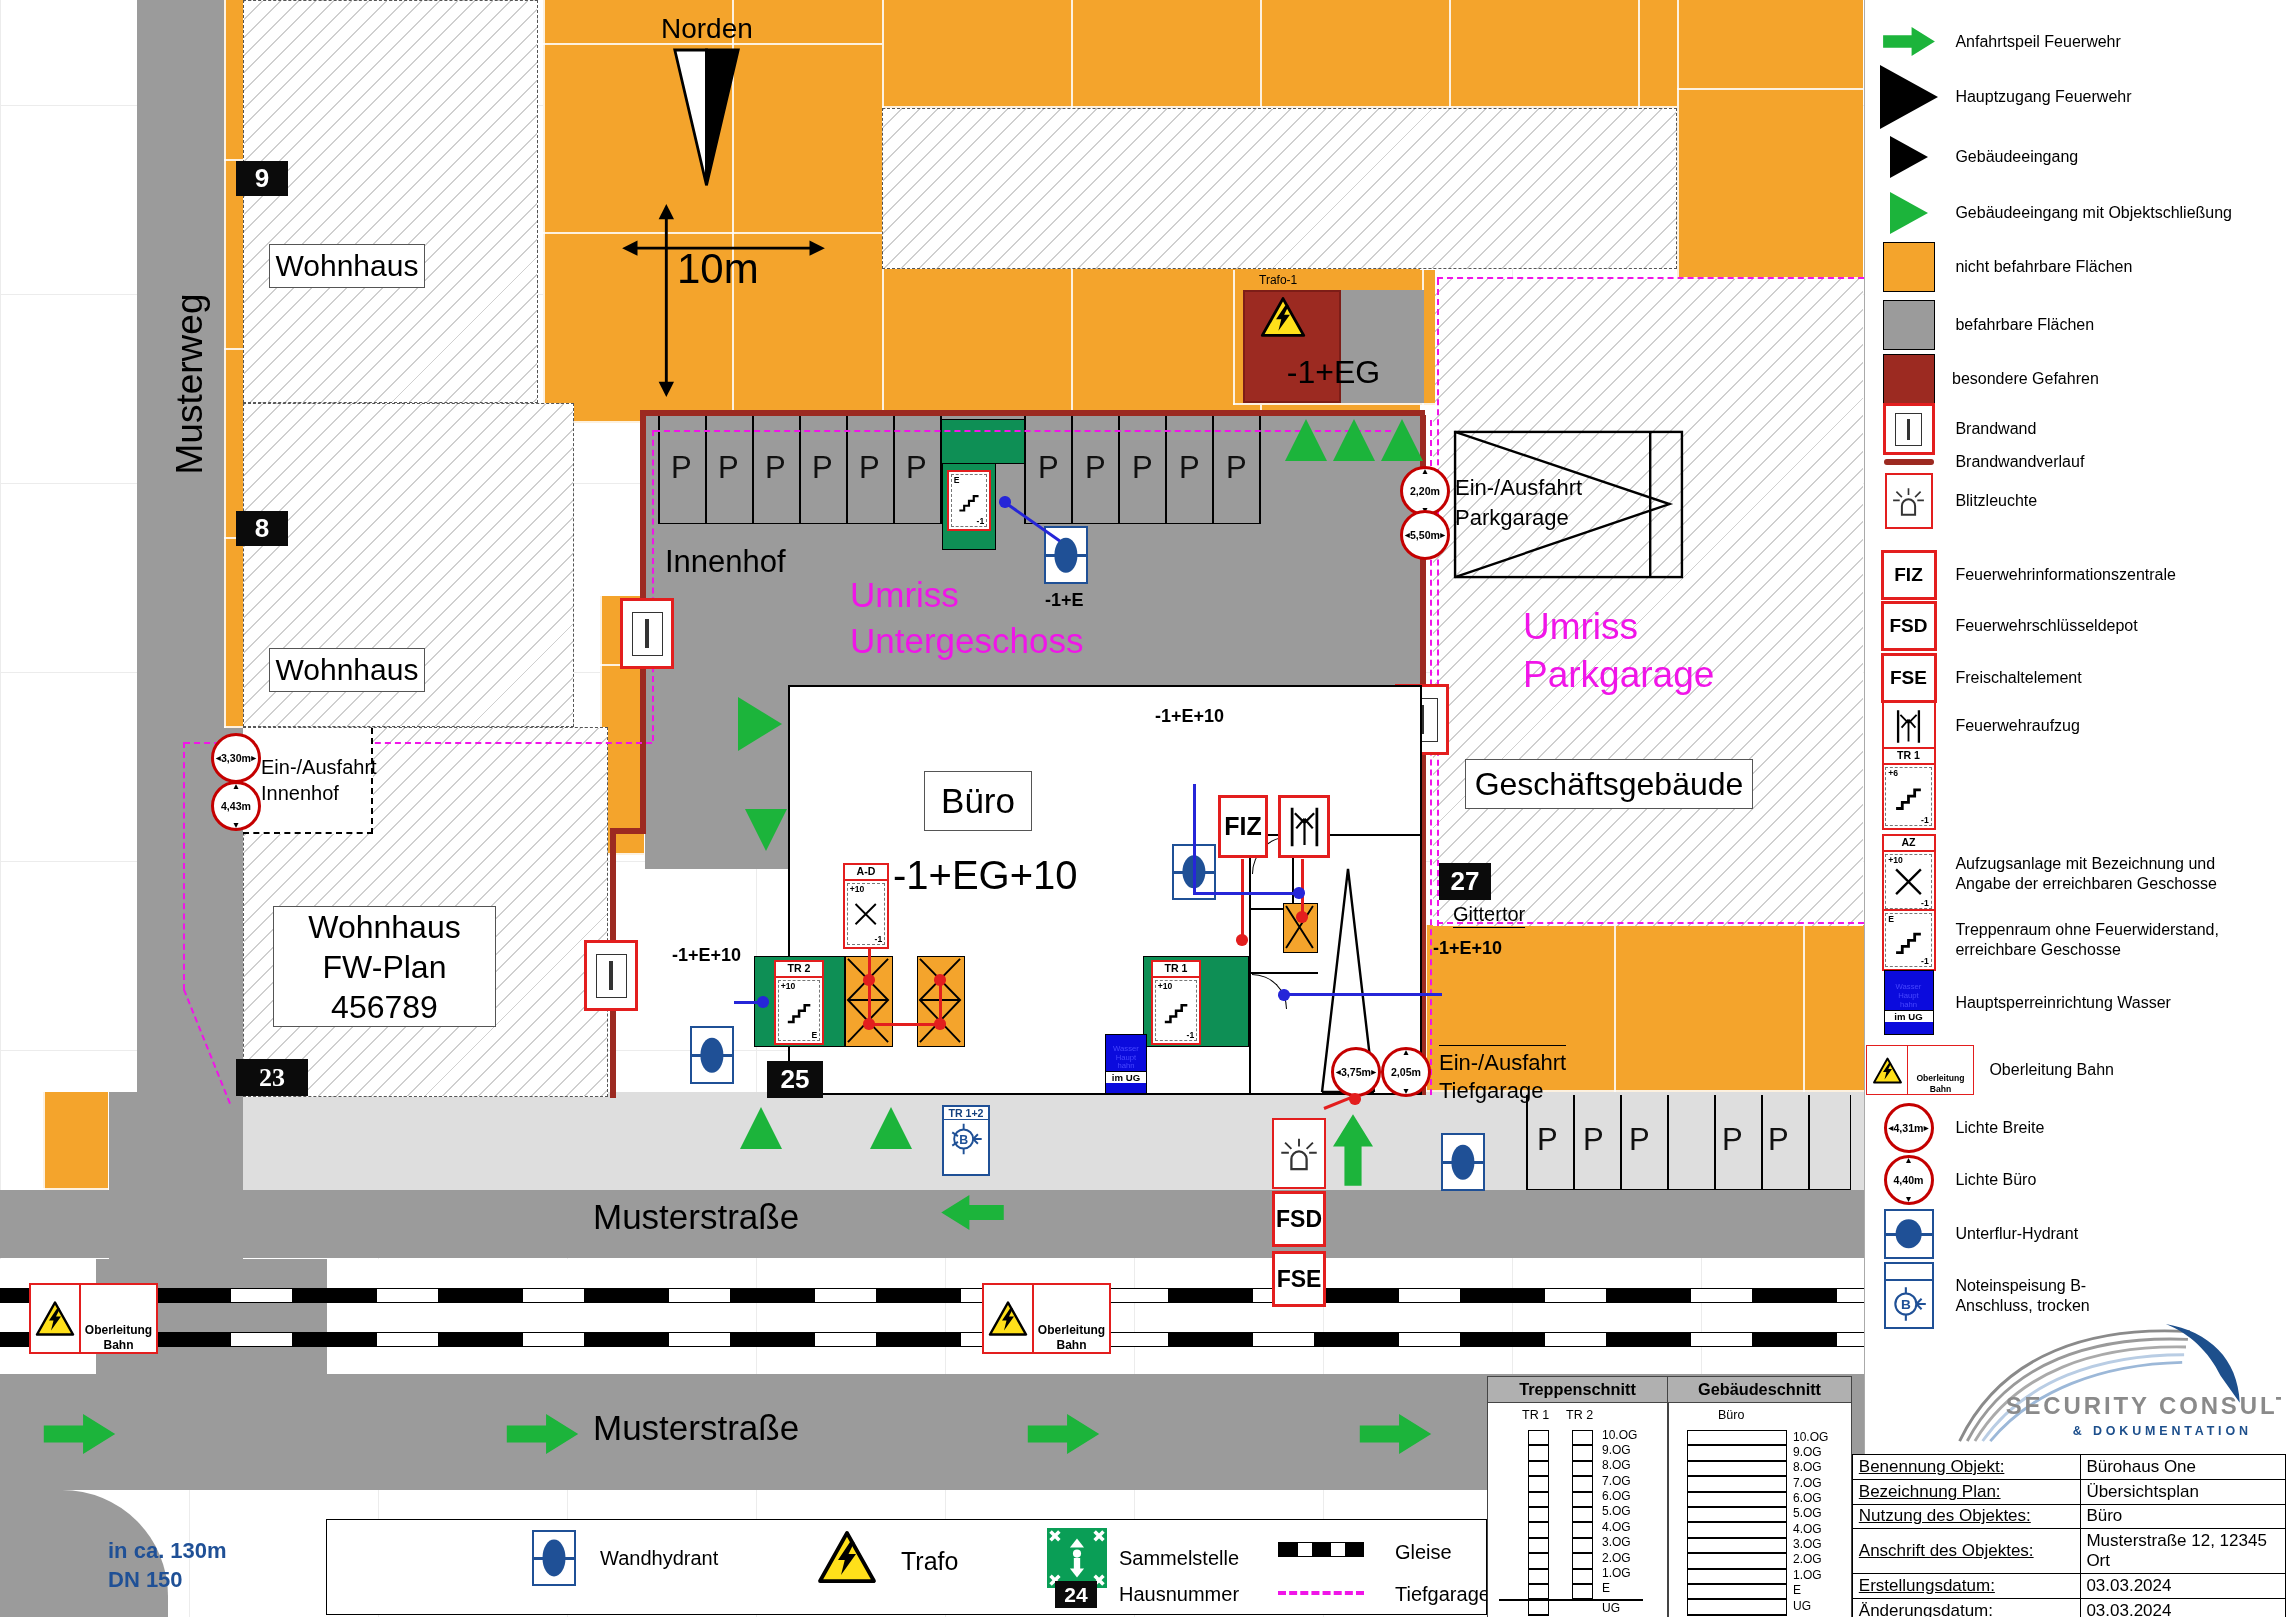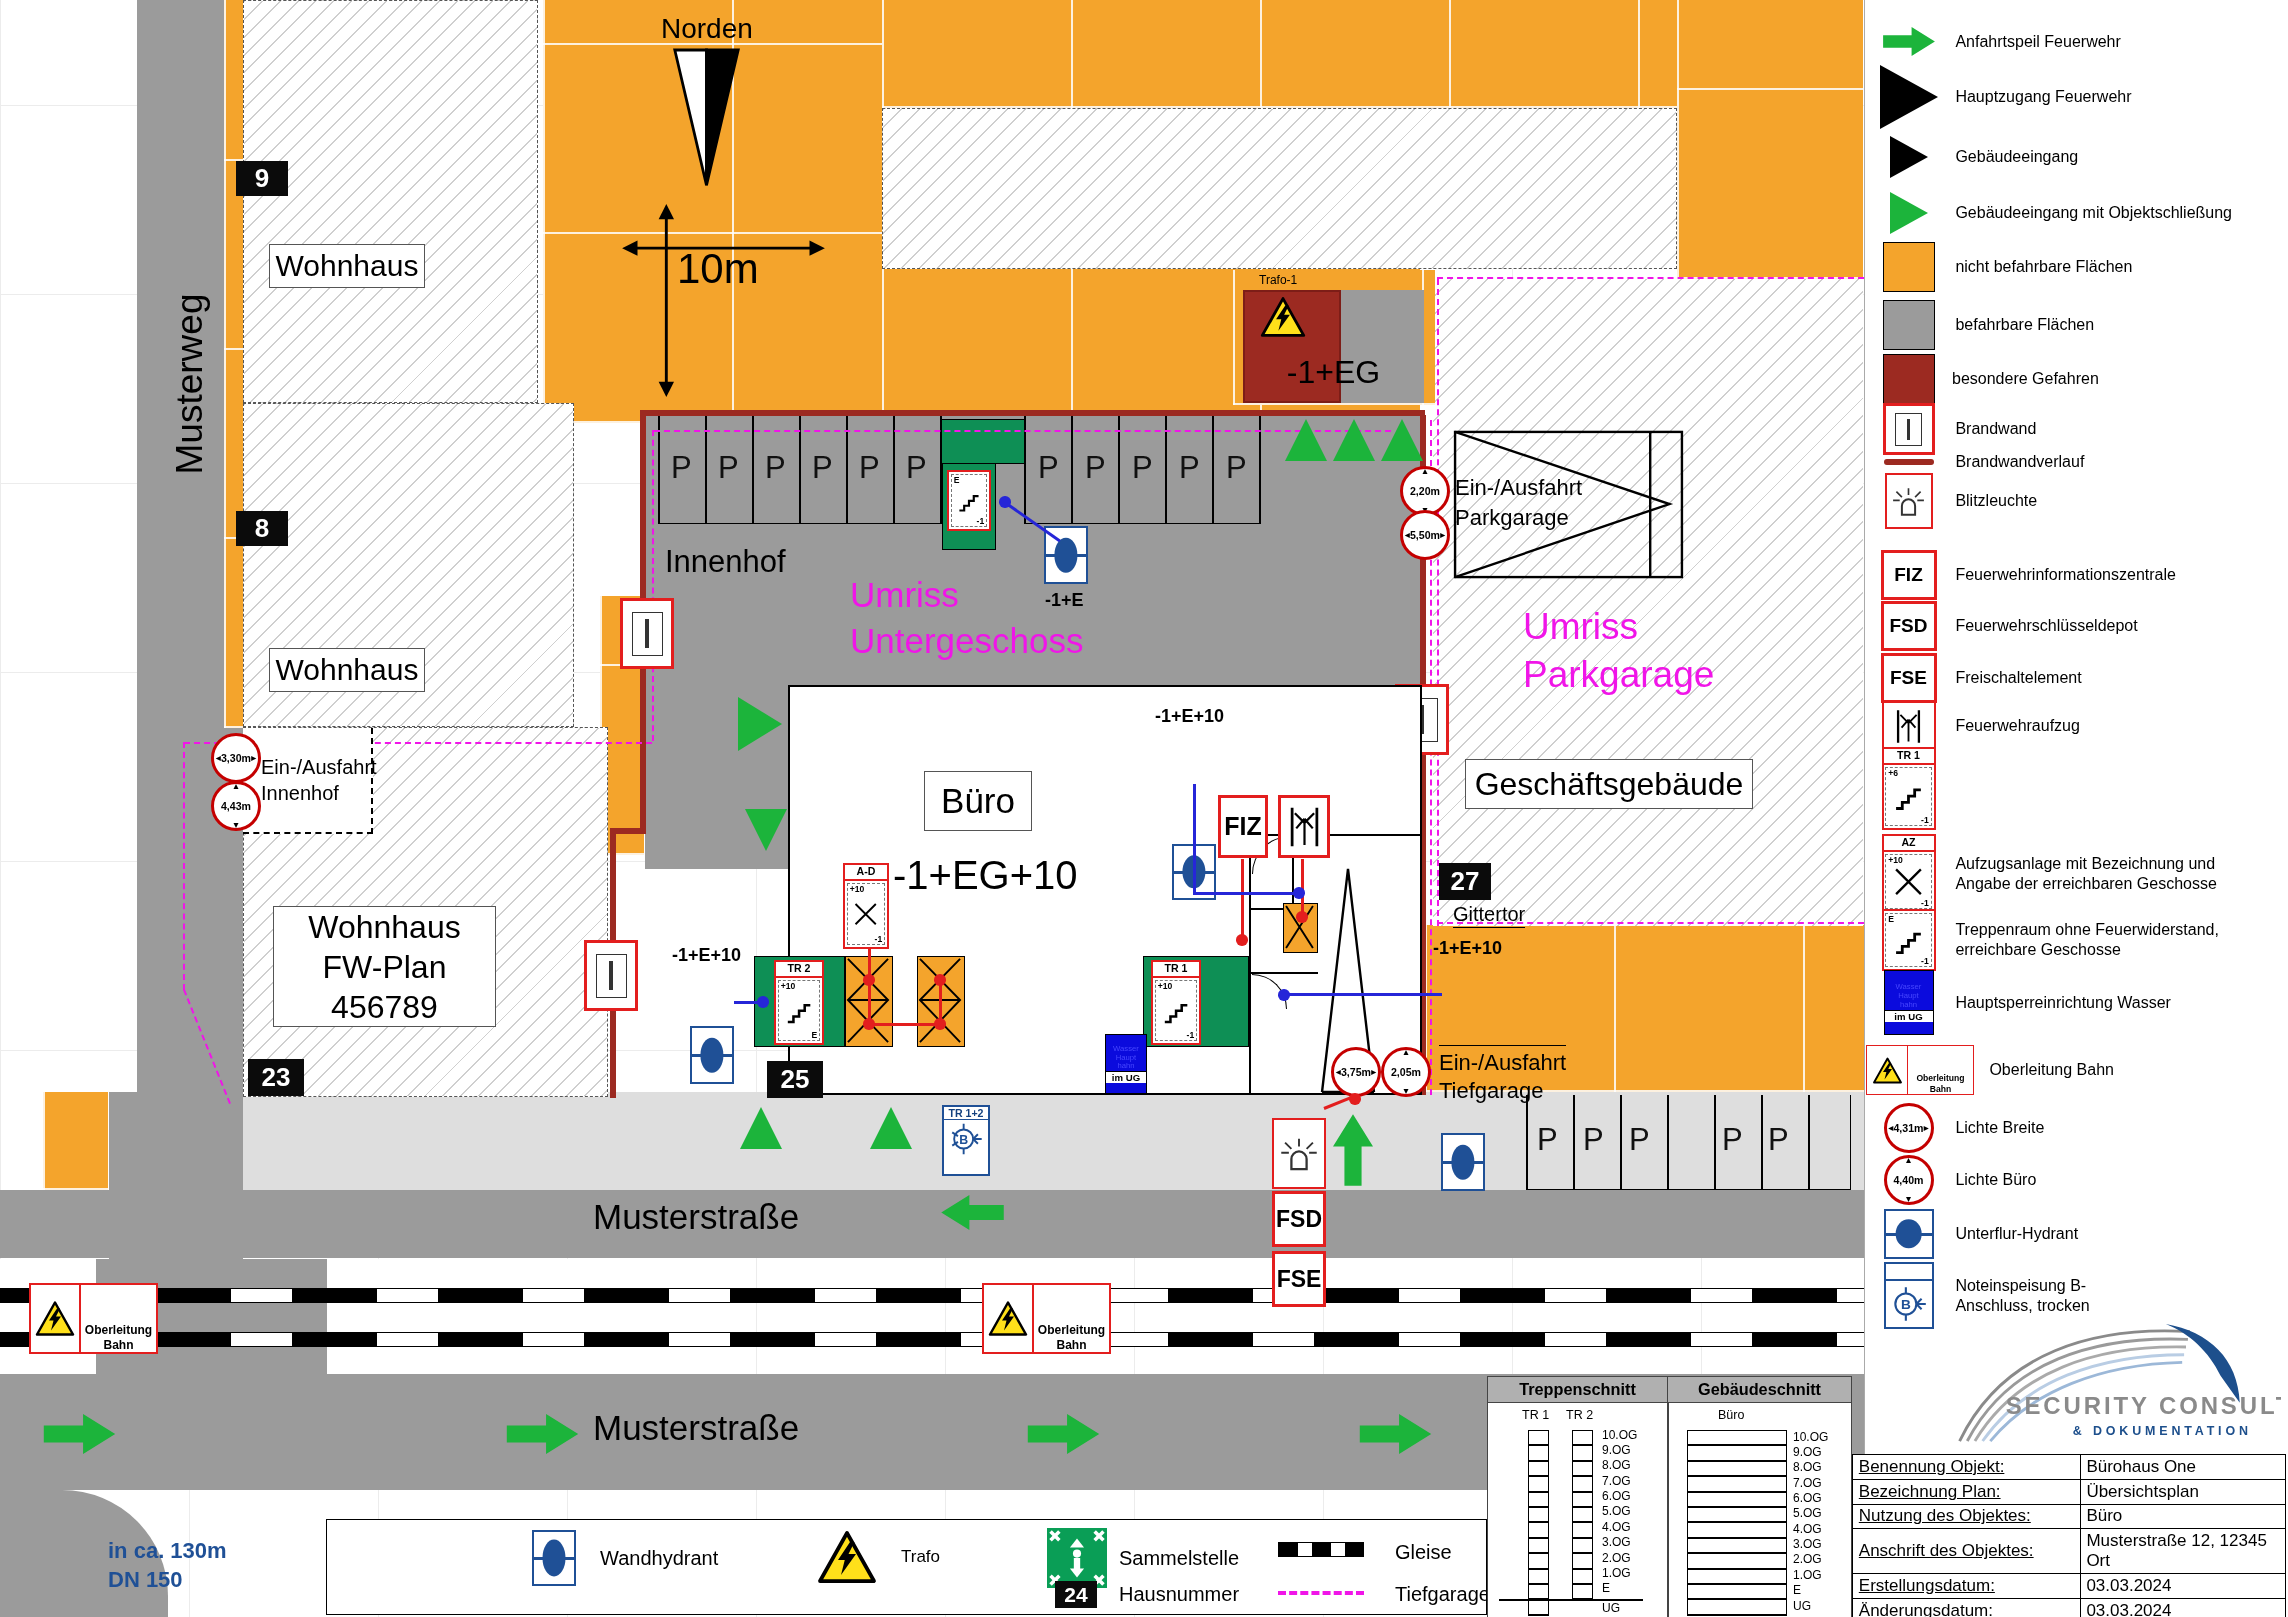--- a/index.html
+++ b/index.html
@@ -225,21 +225,21 @@
   <div class="a labelbox" style="left:269px;top:648px;width:156px;height:44px;font-size:30px;">
       <span>Wohnhaus</span>
     </div>
   <div class="a labelbox" style="left:273px;top:906px;width:223px;height:121px;font-size:32px;line-height:1.25;flex-direction:column;">
     <div>Wohnhaus</div>
     <div>FW-Plan</div>
     <div>456789</div>
   </div>
   <div class="a numbox" style="left:236px;top:161px;width:52px;height:35px;">9</div>
   <div class="a numbox" style="left:236px;top:511px;width:52px;height:35px;">8</div>
-  <div class="a numbox" style="left:248px;top:1059px;width:56px;height:37px;">23</div>
+  <div class="a numbox" style="left:236px;top:1059px;width:72px;height:37px;font-family:Liberation Serif, serif;">23</div>
 
   <div class="a" style="left:243px;top:728px;width:130px;height:106px;background:#fff;border-right:2.9px dashed #000;border-bottom:2.9px dashed #000;"></div>
   <div class="a" style="left:261px;top:754px;font-size:20px;color:#000;line-height:1.3;">
     <div>Ein-/Ausfahrt</div>
       <div>Innenhof</div>
   </div>
   <div class="mcirc" style="left:211px;top:733px;">
     <span>3,30m</span>
     <span class="ar" style="left:0;top:50%;transform:translateY(-50%);">◄</span>
       <span class="ar" style="right:0;top:50%;transform:translateY(-50%);">►</span>
@@ -482,21 +482,21 @@
   <div class="a" style="left:326px;top:1519px;width:1161px;height:96px;background:#fff;border:1.9px solid #000;"></div>
   <div class="a bluebox" style="left:532px;top:1530px;width:44px;height:56px;position:absolute;">
     <div style="position:absolute;left:50%;top:50%;width:23px;height:37px;transform:translate(-50%,-50%);background:#1F5096;border-radius:50%;"></div>
     <div style="position:absolute;left:0;top:50%;width:100%;height:2.9px;margin-top:-1.4px;background:#1F5096;"></div>
   </div>
   <div class="a" style="left:600px;top:1547px;font-size:20px;color:#000;">Wandhydrant</div>
   <svg class="a" style="left:817px;top:1528px;width:60px;height:58px;" viewBox="0 0 40 36">
       <polygon points="20,2 38,34 2,34" fill="#FFE01A" stroke="#000" stroke-width="2.5" stroke-linejoin="round"></polygon>
       <polygon points="22,8 14,20 18.5,20 16,30 26,16 21,16 25,8" fill="#000"></polygon>
     </svg>
-  <div class="a" style="left:901px;top:1547px;font-size:17px;color:#000;">Trafo</div>
+  <div class="a" style="left:901px;top:1547px;font-size:25px;color:#000;">Trafo</div>
   <svg class="a" style="left:1047px;top:1528px;width:60px;height:60px;" viewBox="0 0 34 34">
     <rect width="34" height="34" fill="#0a9e56"></rect>
     <path d="M7 2 L2 7 M2 2 L7 7 M27 2 L32 7 M32 2 L27 7 M7 32 L2 27 M2 32 L7 27 M27 32 L32 27 M32 32 L27 27" stroke="#fff" stroke-width="2"></path>
     <polygon points="17,6 13,11 21,11" fill="#fff"></polygon>
       <polygon points="17,28 13,23 21,23" fill="#fff"></polygon>
     <circle cx="17" cy="14.5" r="2.3" fill="#fff"></circle>
       <rect x="15.2" y="17" width="3.6" height="8" fill="#fff"></rect>
   </svg>
   <div class="a" style="left:1119px;top:1547px;font-size:20px;color:#000;">Sammelstelle</div>
   <div class="a" style="left:1278px;top:1542px;width:86px;height:15.4px;background:repeating-linear-gradient(90deg,#000 0 19px,#fff 19px 33px);border:1.9px solid #000;"></div>

